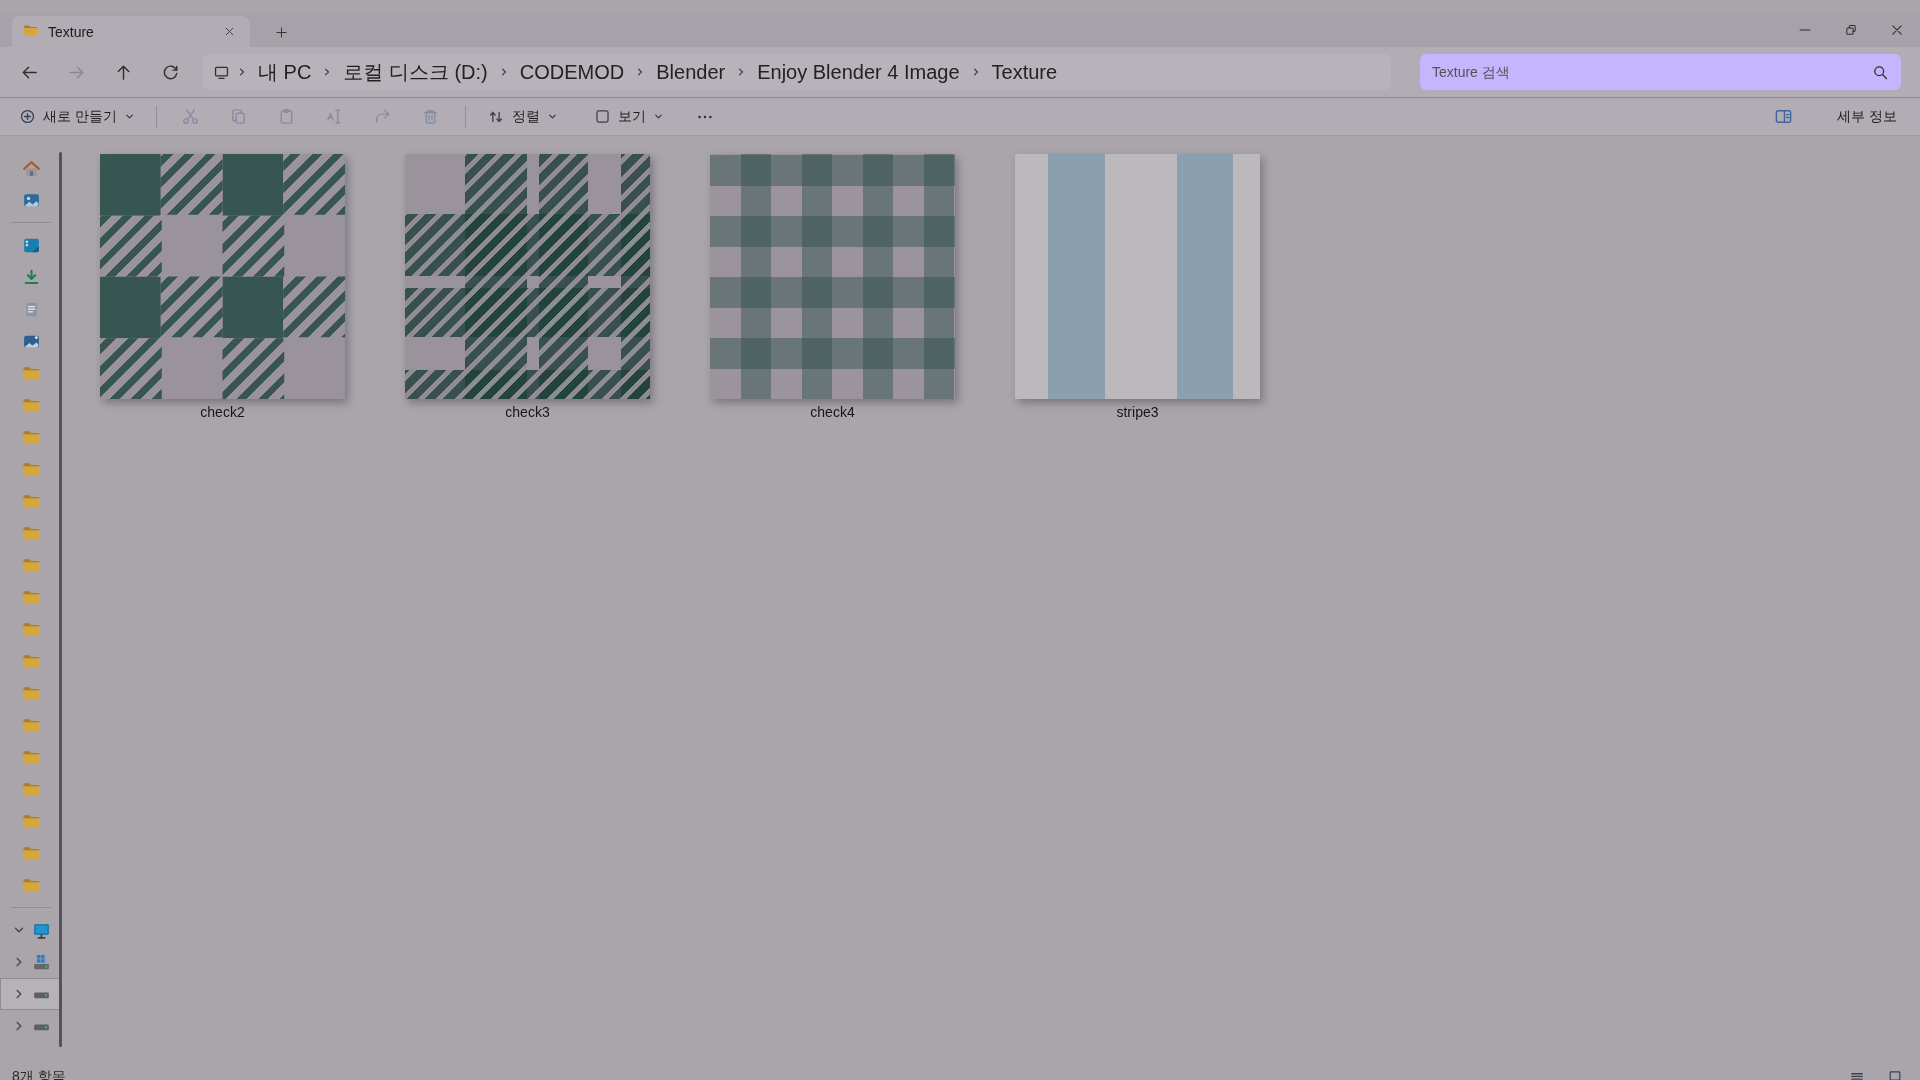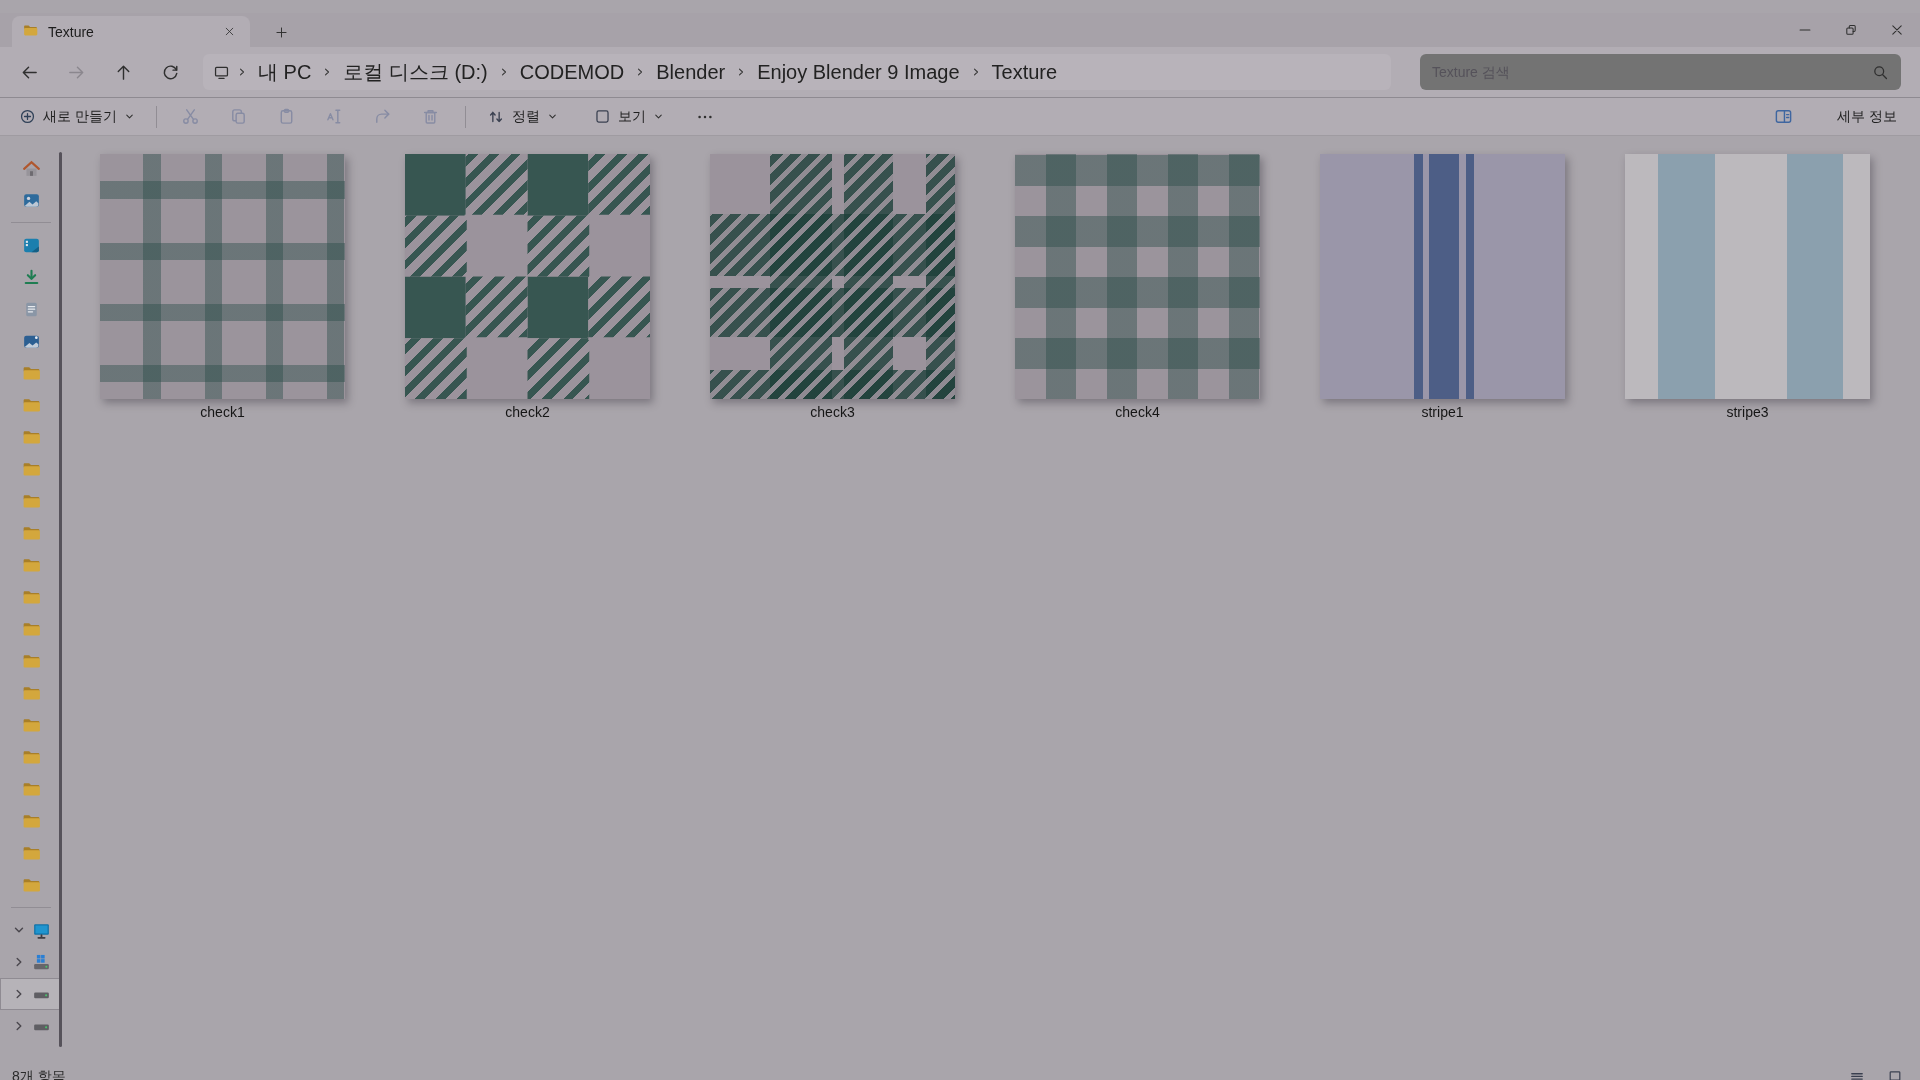--- a/index.html
+++ b/index.html
@@ -27,21 +27,21 @@
   .navbar { height:50px; background:#b2adb4; display:flex; align-items:center; padding:0 10px; flex:none; }
   .navbtn { width:38px; height:36px; border:none; background:transparent; display:flex; align-items:center; justify-content:center; flex:none; }
   .navbtn + .navbtn { margin-left:9px; }
   .addressbar {
     margin-left:14px; width:1188px; height:36px; background:#b8b3ba; border-radius:6px;
     display:flex; align-items:center; padding:0 10px; flex:none; overflow:hidden;
   }
   .crumb { font-size:20px; color:#222; padding:3px 6px; border-radius:4px; white-space:nowrap; }
   .crumb-sep { display:flex; align-items:center; margin:0 5px; }
   .searchbox {
-    margin-left:29px; width:481px; height:36px; background:#737373; border-radius:6px;
+    margin-left:29px; width:481px; height:36px; background:#c4b5fd; border-radius:6px;
     display:flex; align-items:center; padding:0 12px; flex:none;
   }
   .searchbox input {
     flex:1; border:none; background:transparent; outline:none; font-size:14px;
     font-family:inherit; color:#2a2a2a;
   }
   .searchbox input::placeholder { color:#55525a; opacity:1; }
 
   
   .toolbar { height:39px; background:#b2adb4; border-top:1px solid #8e8a91; border-bottom:1px solid rgba(0,0,0,0.10); display:flex; align-items:center; padding:0 10px; flex:none; }
@@ -242,21 +242,21 @@
             <svg width="10" height="10" viewBox="0 0 12 12" fill="none" stroke="#3c3c3c" stroke-width="1.4" stroke-linecap="round" stroke-linejoin="round">
               <path d="M4.2 2.5 7.8 6 4.2 9.5"></path>
             </svg>
           </span>
           <span class="crumb">Blender</span>
           <span class="crumb-sep">
             <svg width="10" height="10" viewBox="0 0 12 12" fill="none" stroke="#3c3c3c" stroke-width="1.4" stroke-linecap="round" stroke-linejoin="round">
               <path d="M4.2 2.5 7.8 6 4.2 9.5"></path>
             </svg>
           </span>
-          <span class="crumb">Enjoy Blender 9 Image</span>
+          <span class="crumb">Enjoy Blender 4 Image</span>
           <span class="crumb-sep">
             <svg width="10" height="10" viewBox="0 0 12 12" fill="none" stroke="#3c3c3c" stroke-width="1.4" stroke-linecap="round" stroke-linejoin="round">
               <path d="M4.2 2.5 7.8 6 4.2 9.5"></path>
             </svg>
           </span>
           <span class="crumb">Texture</span>
         </span>
     </div>
     <div class="searchbox">
       <input type="text" placeholder="Texture 검색" style="">
@@ -607,41 +607,33 @@
             <svg width="21" height="21" viewBox="0 0 20 20">
               <rect x="3" y="8" width="14" height="5.6" rx="1.2" fill="#5f5e63"></rect>
               <circle cx="14.4" cy="10.8" r="1" fill="#49c26b"></circle>
             </svg>
           </span>
         </div>
         <div class="side-scroll"></div>
       </div>
     <div class="content">
       <div class="grid" id="grid">
-          <div class="item">
-            <div class="thumb pat-check1"></div>
-            <div class="item-label">check1</div>
-          </div>
           <div class="item">
             <div class="thumb pat-check2"></div>
             <div class="item-label">check2</div>
           </div>
           <div class="item">
             <div class="thumb pat-check3"></div>
             <div class="item-label">check3</div>
           </div>
           <div class="item">
             <div class="thumb pat-check4"></div>
             <div class="item-label">check4</div>
           </div>
           <div class="item">
-            <div class="thumb pat-stripe1"></div>
-            <div class="item-label">stripe1</div>
-          </div>
-          <div class="item">
             <div class="thumb pat-stripe3"></div>
             <div class="item-label">stripe3</div>
           </div>
         </div>
     </div>
   </div>
 
   <div class="statusbar">
     <span class="status-count">8개 항목</span>
     <span class="status-icons">

